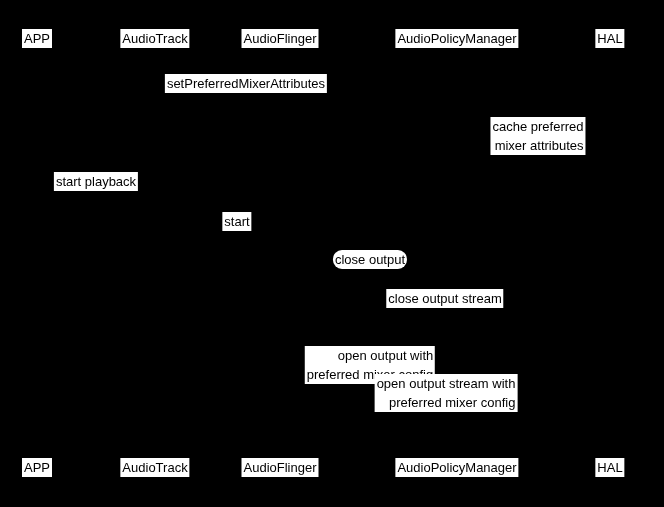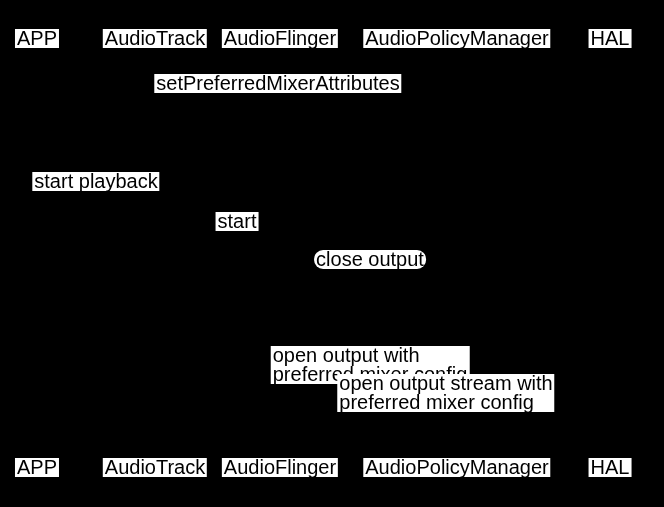--- a/index.html
+++ b/index.html
@@ -12,63 +12,66 @@
     width: 664px;
     height: 507px;
     background: #000000;
     overflow: hidden;
     font-family: "Liberation Sans", sans-serif;
   }
   .label {
     position: absolute;
     background: #ffffff;
     color: #000000;
-    font-size: 20px;
+    font-size: 13px;
     line-height: 19px;
     padding: 0 2px;
     transform: translateX(-50%);
-    text-align: left;
+    text-align: right;
     white-space: pre-line;
   }
   
   .pt0 { left: 37px;  top: 29px; }
   .pt1 { left: 155px; top: 29px; }
   .pt2 { left: 280px; top: 29px; }
   .pt3 { left: 457px; top: 29px; }
   .pt4 { left: 610px; top: 29px; }
   .pb0 { left: 37px;  top: 458px; }
   .pb1 { left: 155px; top: 458px; }
   .pb2 { left: 280px; top: 458px; }
   .pb3 { left: 457px; top: 458px; }
   .pb4 { left: 610px; top: 458px; }
   
-  .m0 { left: 246px; top: 74px; margin-left: 32px; }
+  .m0 { left: 246px; top: 74px; }
   .m1 { left: 538px; top: 117px; }
   .m2 { left: 96px;  top: 172px; }
   .m3 { left: 218px; top: 212px; margin-left: 19px; }
   .m4 { left: 370px; top: 250px; border-radius: 9px; }
   .m5 { left: 445px; top: 289px; }
   .m6 { left: 370px; top: 318px; margin-top: 28px; }
   .m7 { left: 446px; top: 374px; }
 </style>
 </head>
 <body>
 
 <div id="canvas">
 
   <div class="label pt0">APP</div>
   <div class="label pt1">AudioTrack</div>
   <div class="label pt2">AudioFlinger</div>
   <div class="label pt3">AudioPolicyManager</div>
   <div class="label pt4">HAL</div>
 
   <div class="label m0">setPreferredMixerAttributes</div>
+  <div class="label m1">cache preferred
+mixer attributes</div>
   <div class="label m2">start playback</div>
   <div class="label m3">start</div>
   <div class="label m4">close output</div>
+  <div class="label m5">close output stream</div>
   <div class="label m6">open output with
 preferred mixer config</div>
   <div class="label m7">open output stream with
 preferred mixer config</div>
 
   <div class="label pb0">APP</div>
   <div class="label pb1">AudioTrack</div>
   <div class="label pb2">AudioFlinger</div>
   <div class="label pb3">AudioPolicyManager</div>
   <div class="label pb4">HAL</div>

